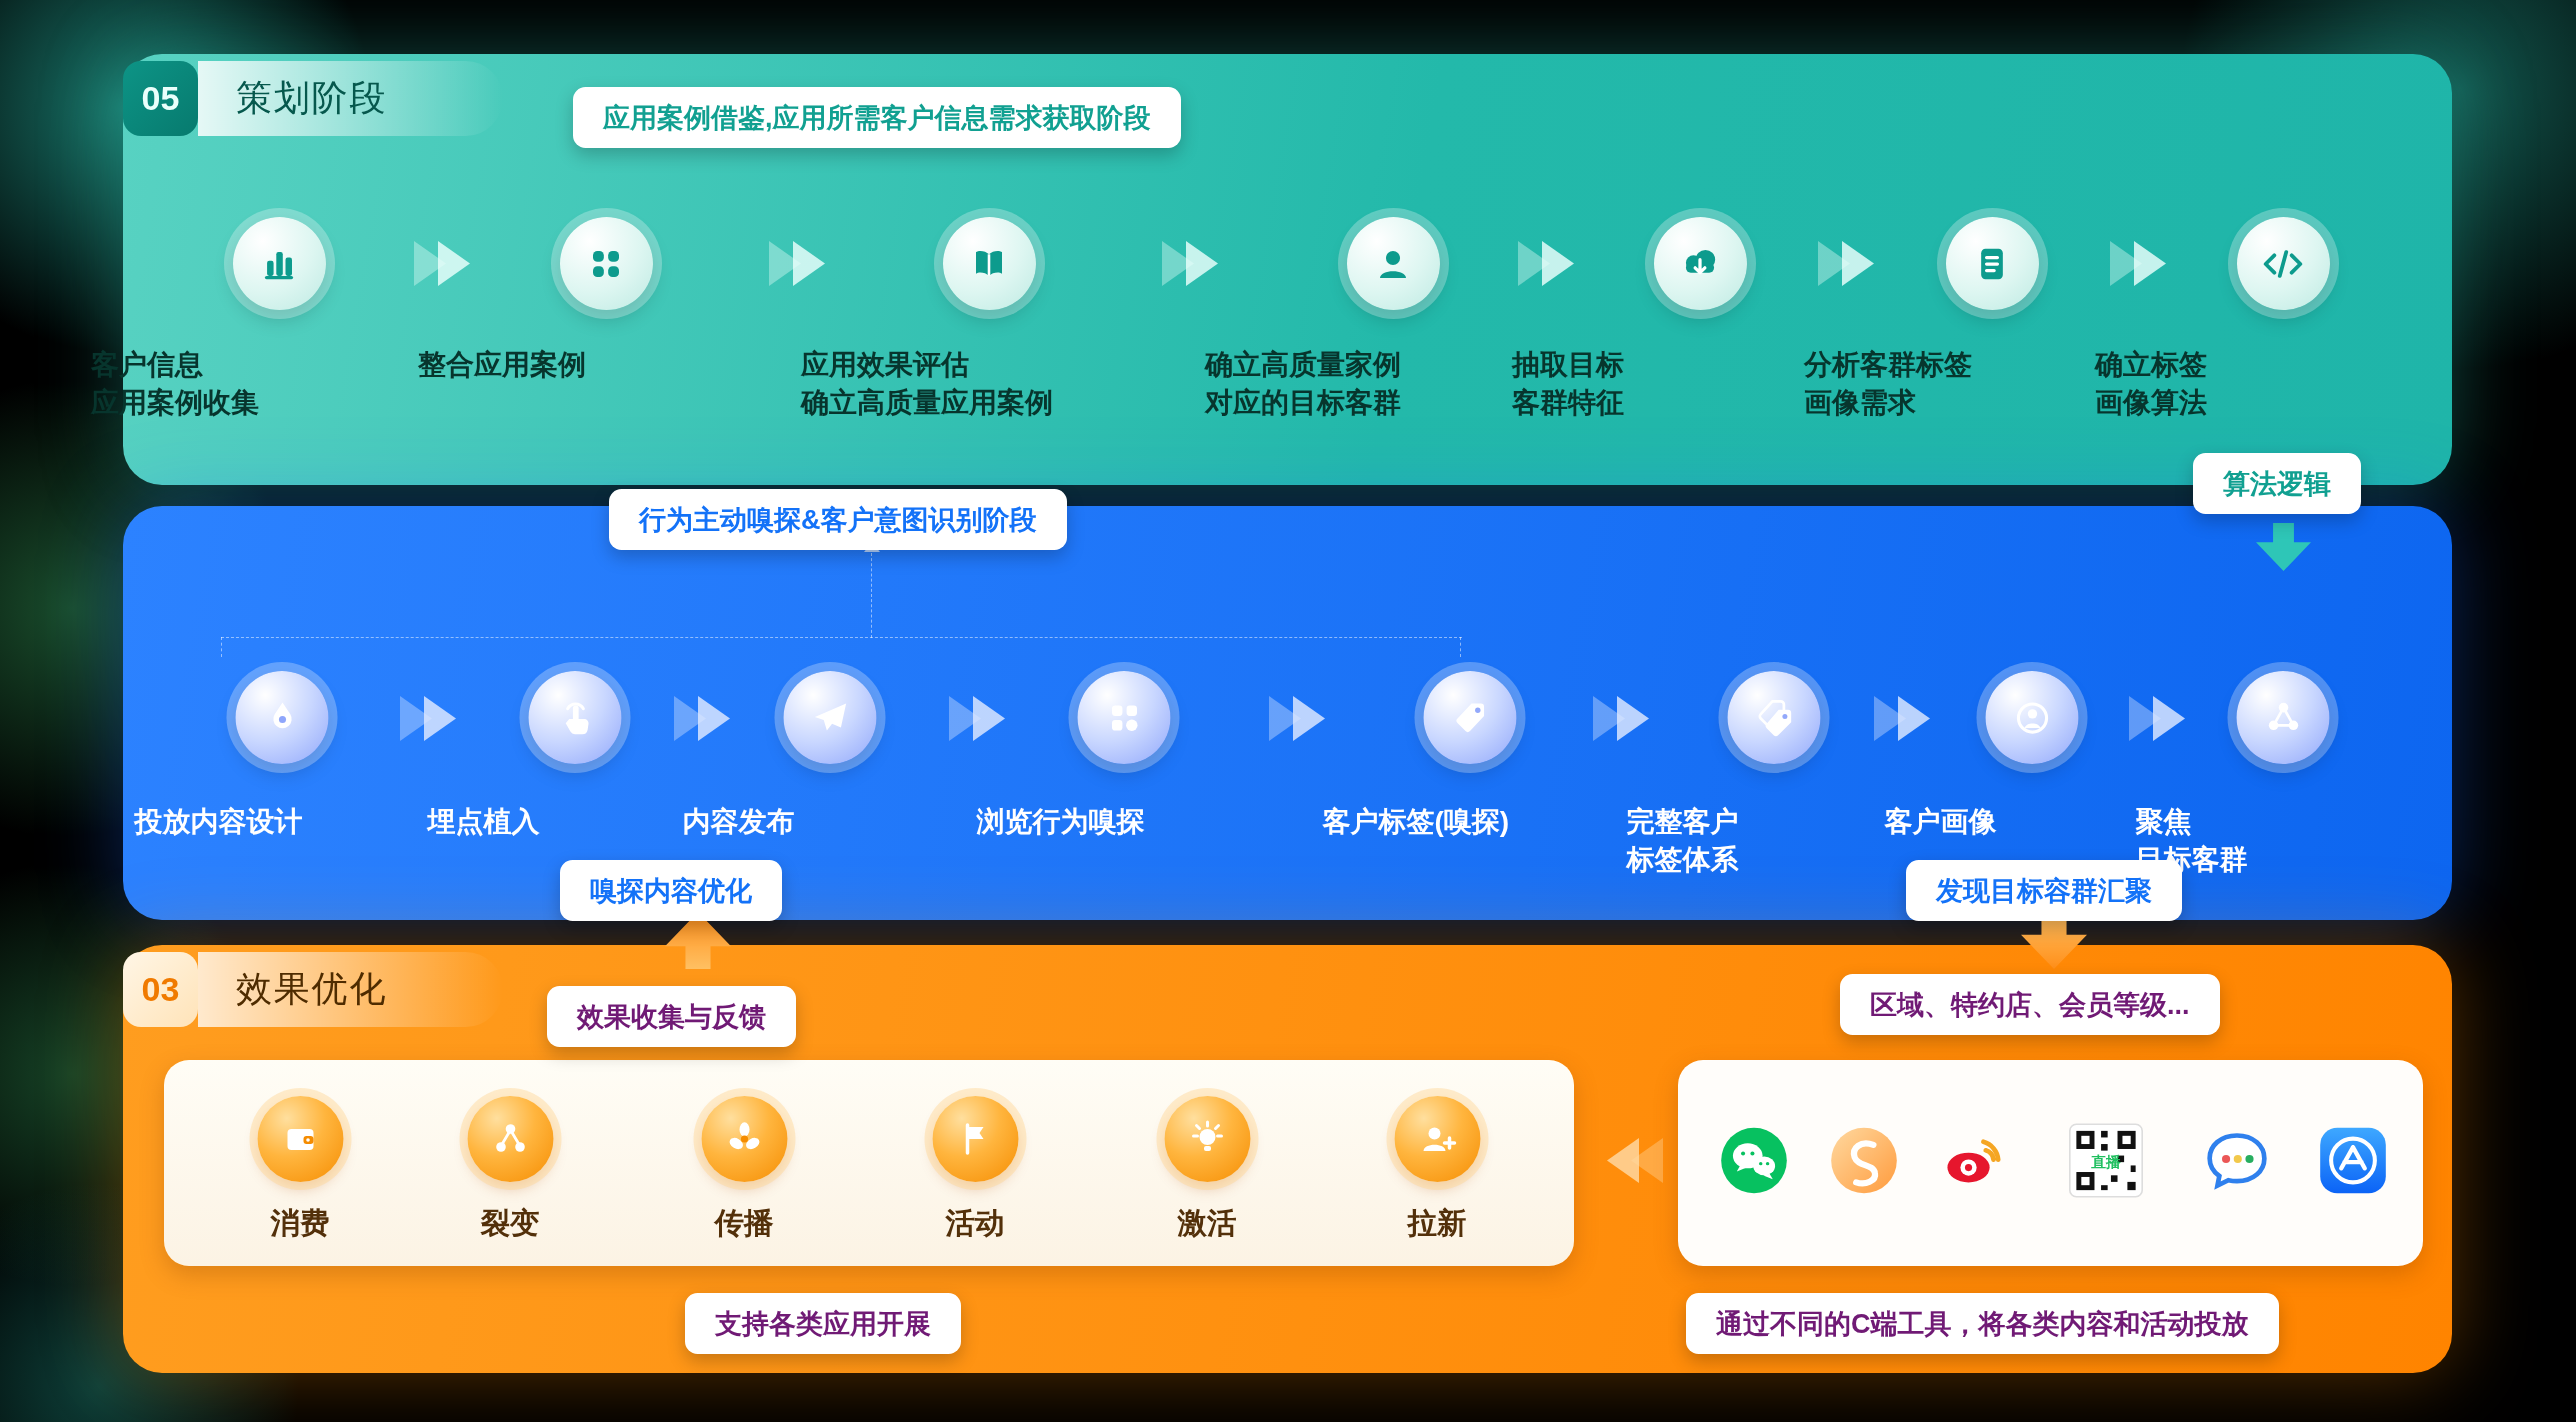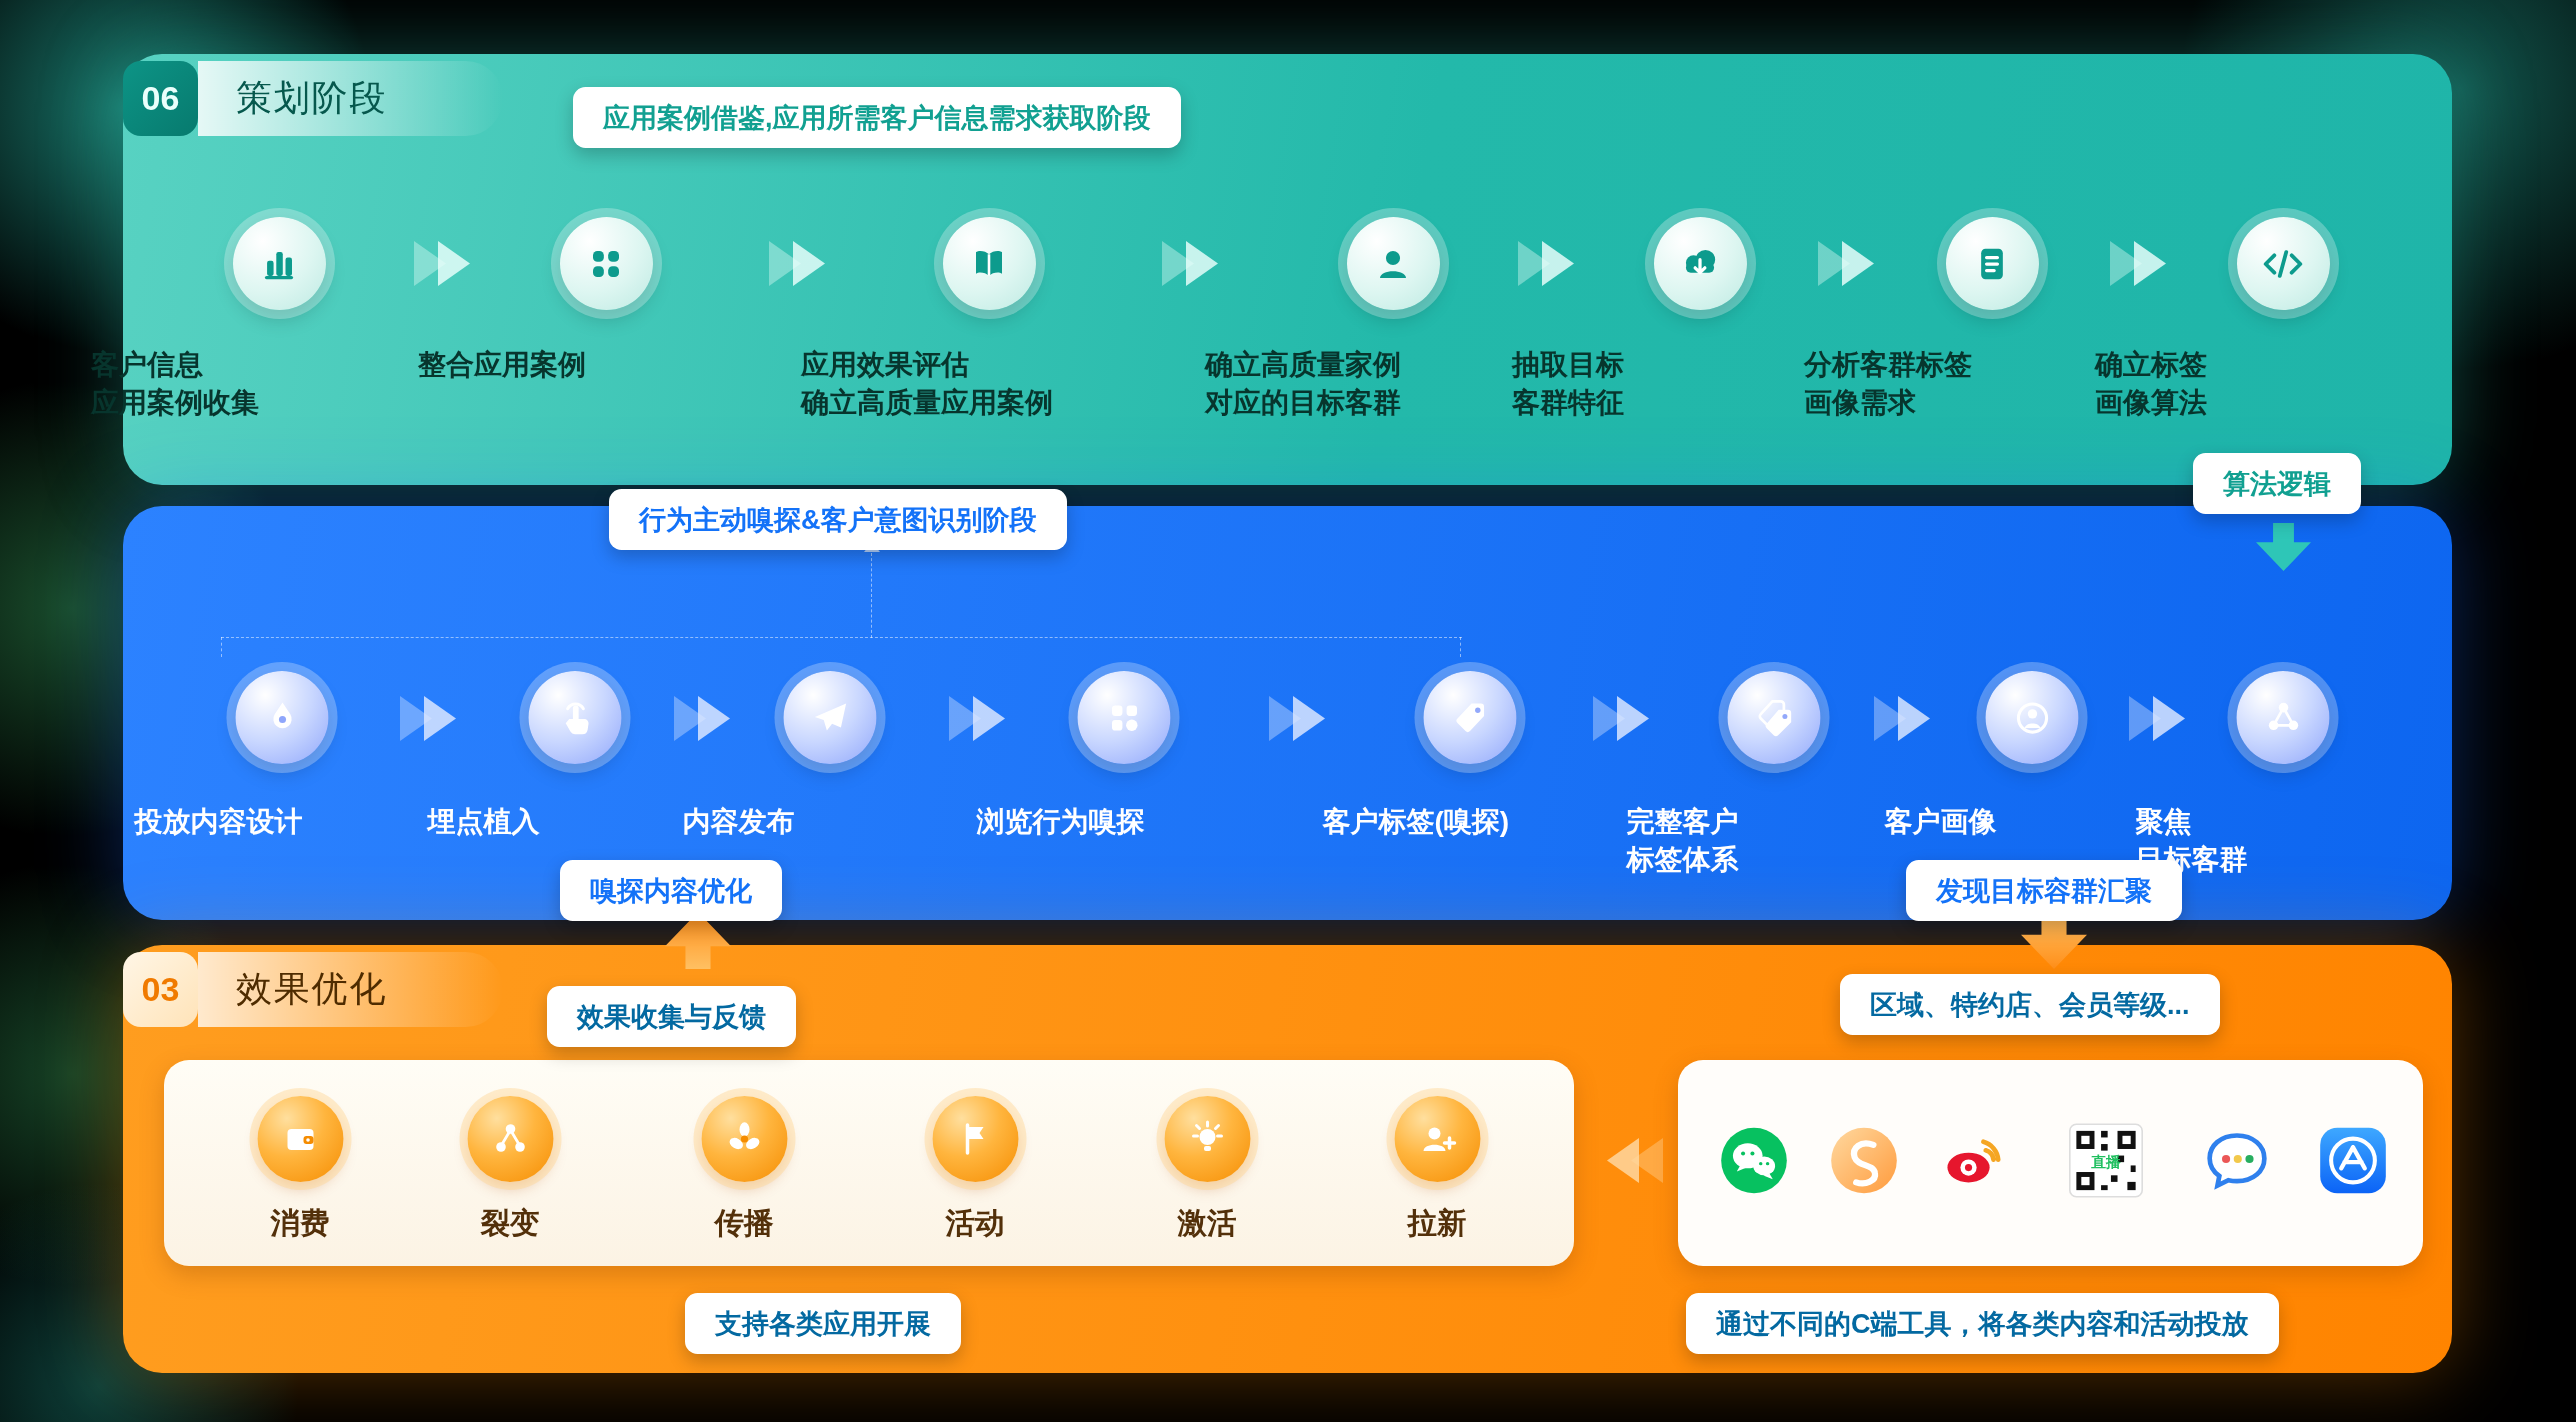--- a/index.html
+++ b/index.html
@@ -36,21 +36,21 @@
   .chev i:first-child{left:0;opacity:.38;}
   .chev i:last-child{left:24px;opacity:.82;}
   .b1 .chev i{background:#eafffb;}
   .b2 .chev i{background:#dfe9ff;}
   .chev.flip{transform:scaleX(-1);}
   .chev.flip i{background:#ffd9a4;}
   .tag{position:absolute;background:#fff;border-radius:12.5px;display:inline-flex;align-items:center;justify-content:center;
        font-weight:700;font-size:27px;padding:12.5px 30px;box-shadow:0 7.2px 18px rgba(0,0,0,.22);z-index:6;white-space:nowrap;}
   .tag.teal{color:#11a091;}
   .tag.blue{color:#1372f8;}
-  .tag.orange{color:#0369a1;}
+  .tag.orange{color:#701a75;}
   .barrow{position:absolute;z-index:5;clip-path:polygon(31% 0,69% 0,69% 40%,100% 40%,50% 100%,0 40%,31% 40%);}
   .barrow.teal{width:55px;height:48px;background:#2ec6b7;}
   .barrow.orange{width:66px;height:57px;background:linear-gradient(#ffc062,#ff8f1a);}
   .barrow.up{transform:rotate(180deg);}
   .dash{position:absolute;z-index:2;}
   .dash-h{border-top:1.8px dashed rgba(255,255,255,.5);}
   .dash-v{border-left:1.8px dashed rgba(255,255,255,.5);}
   .dash-arrow{position:absolute;width:0;height:0;border-left:8px solid transparent;border-right:8px solid transparent;
               border-bottom:10.7px solid rgba(255,255,255,.65);}
   .panel{position:absolute;border-radius:25px;z-index:3;}
@@ -67,21 +67,21 @@
 <body>
 
 <div class="glow" style="left:-125px;top:-143px;width:501px;height:501px;background:radial-gradient(circle,rgba(45,212,191,.55),transparent 70%);"></div>
 <div class="glow" style="left:-161px;top:376px;width:465px;height:465px;background:radial-gradient(circle,rgba(74,222,128,.35),transparent 70%);"></div>
 <div class="glow" style="left:-143px;top:859px;width:429px;height:429px;background:radial-gradient(circle,rgba(74,222,128,.3),transparent 70%);"></div>
 <div class="glow" style="left:-107px;top:1181px;width:411px;height:411px;background:radial-gradient(circle,rgba(45,212,191,.3),transparent 70%);"></div>
 <div class="glow" style="left:2174px;top:-197px;width:572px;height:572px;background:radial-gradient(circle,rgba(45,212,191,.4),transparent 70%);"></div>
 
 <div class="band b1" id="band1">
   <div class="hdr">
-    <span class="num">06</span>
+    <span class="num">05</span>
     <span class="ttl">策划阶段</span>
   </div>
 
   <div class="step" style="left:156px">
     <div class="orb">
       <svg width="52" height="52" viewBox="0 0 48 48" fill="#0d9b8d">
         <rect x="13" y="21" width="6" height="14" rx="2"></rect>
           <rect x="21.5" y="13" width="6" height="22" rx="2"></rect>
         <rect x="30" y="18" width="6" height="17" rx="2"></rect>
           <rect x="11" y="35" width="26" height="3" rx="1.5"></rect>

